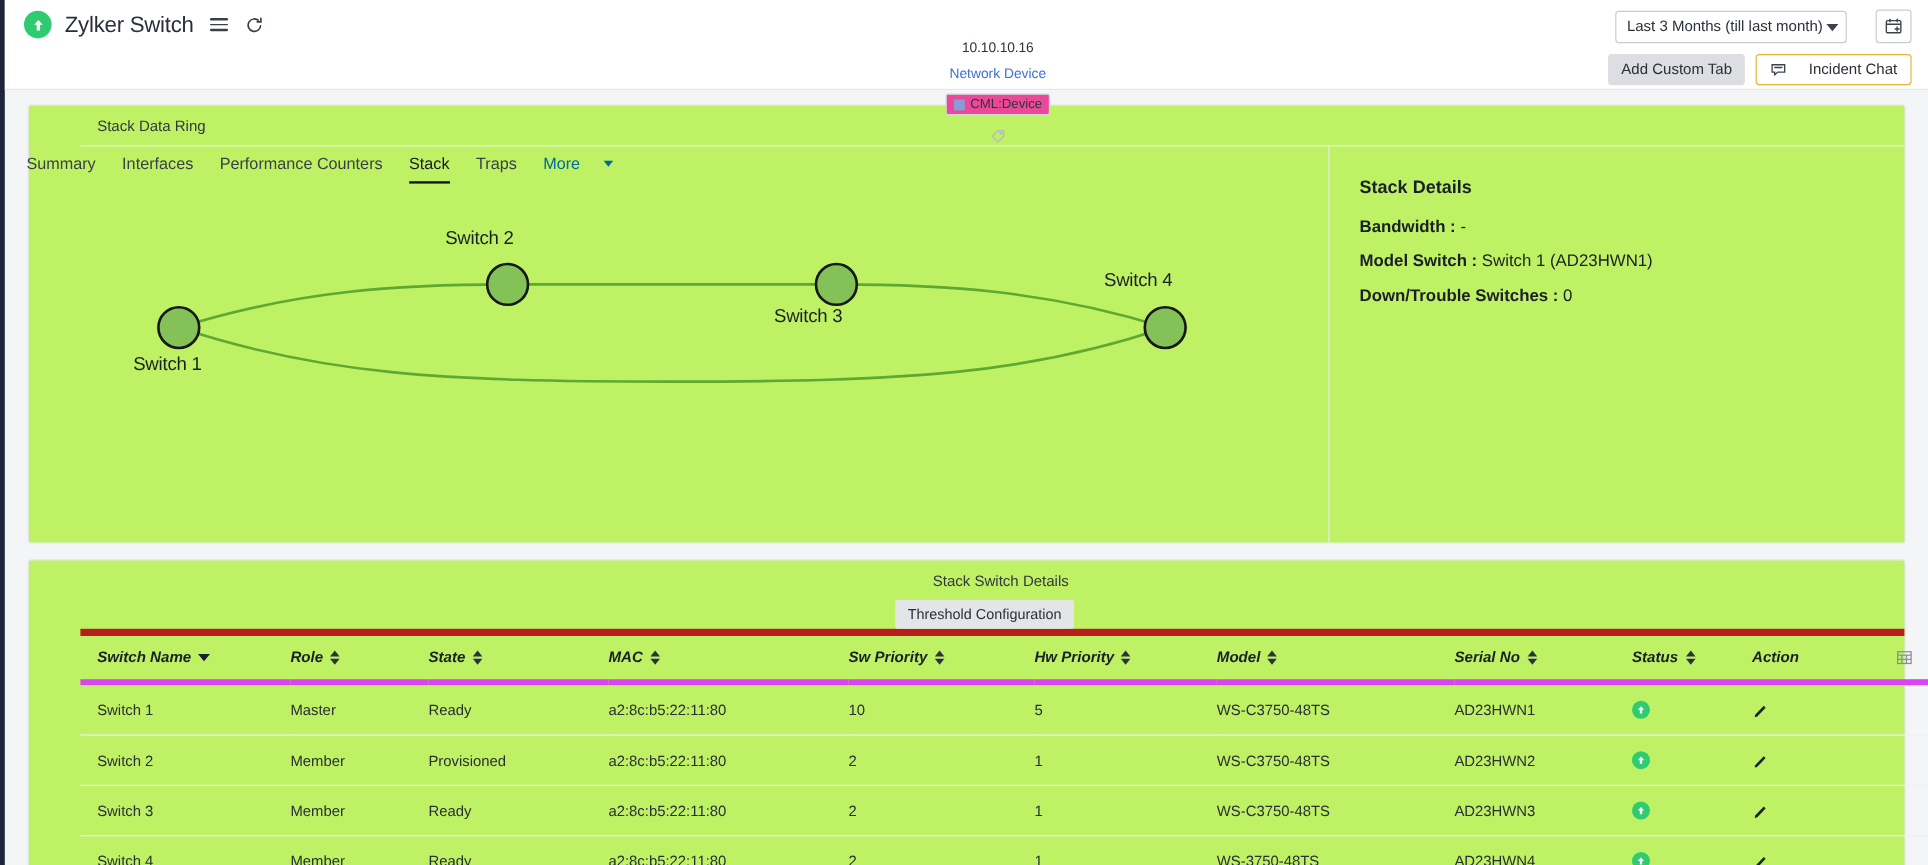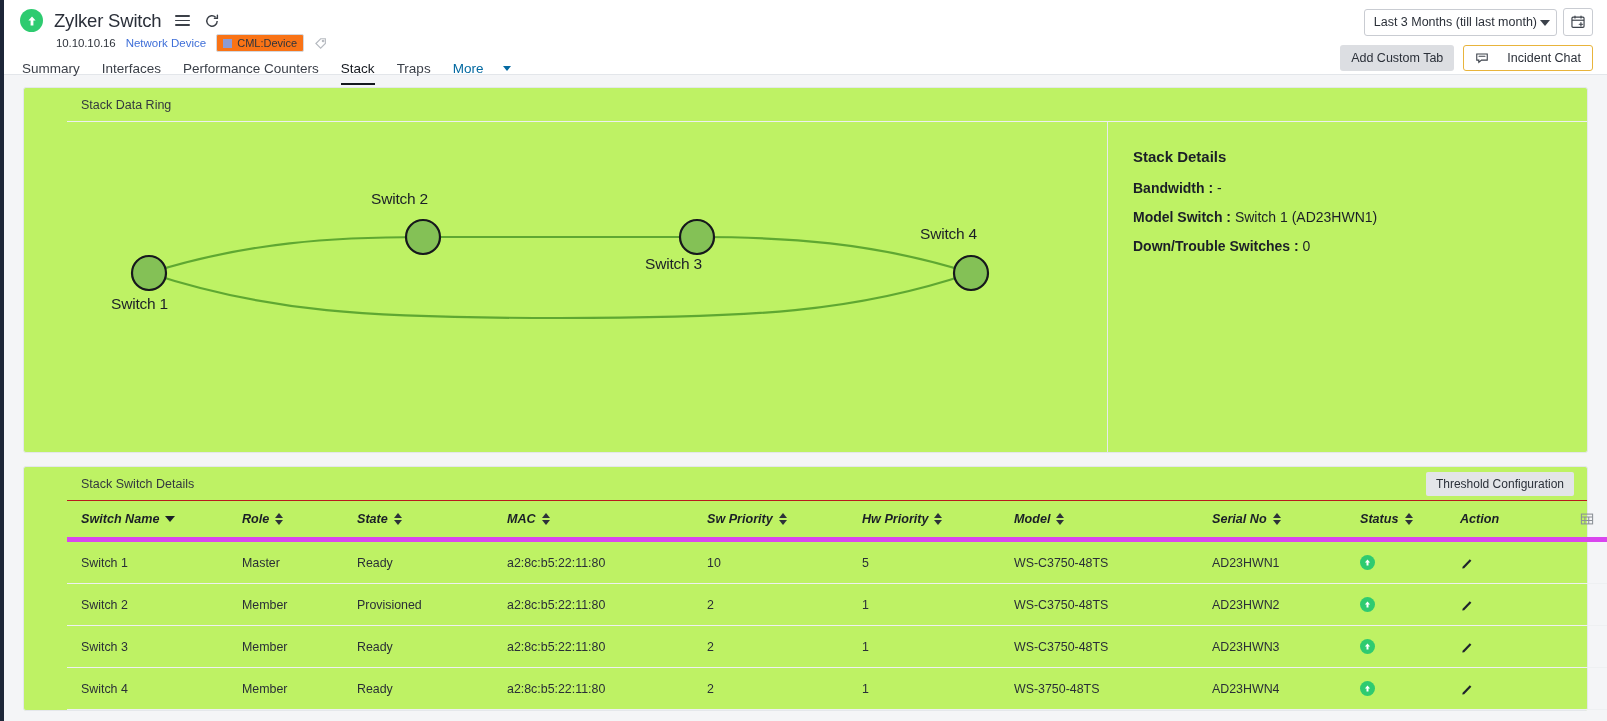--- a/index.html
+++ b/index.html
@@ -39,46 +39,46 @@
   }
   .hdr-icon-btn {
     margin-left: 12px; width: 18px; height: 18px;
     display: flex; align-items: center; justify-content: center;
     cursor: pointer; color: #4a4f58;
   }
   .hamburger { width: 15px; }
   .hamburger span { display:block; height:1.6px; background:#3b4048; margin:3px 0; border-radius:1px;}
   .sub-row {
     display: flex; align-items: center; gap: 10px;
-    padding-left: 52px; margin-top: 2px; font-size: 11.5px;
+    padding-left: 52px; margin-top: 2px; font-size: 11.5px; flex-direction: column;
   }
   .ip-text { color: #2f343c; letter-spacing: -0.1px; }
   .ndev-link { color: #3f6fd8; cursor: pointer; }
   .cml-chip {
     display: inline-flex; align-items: center; gap: 5px;
     border: 1px solid #d4d7dc; border-radius: 2px;
-    padding: 2px 6px; background: #f97316; color: #2f343c; font-size: 11px;
+    padding: 2px 6px; background: #ec4899; color: #2f343c; font-size: 11px;
   }
   .cml-swatch { width: 9px; height: 9px; background: #8c9bd4; display:inline-block; }
   .tag-icon { color: #b6bac0; display:flex; align-items:center; }
 
   .tabs {
     display: flex; align-items: flex-end; gap: 22px;
     padding-left: 18px; margin-top: 9px; font-size: 13.5px;
   }
   .tab {
     color: #3a3f48; padding-bottom: 7px; cursor: pointer; white-space: nowrap;
     border-bottom: 2.5px solid transparent;
   }
   .tab.active { color: #14181f; border-bottom-color: #14181f; }
   .tab.more { color: #0369a1; display: flex; align-items: center; gap: 20px; }
   .caret { width:0;height:0;border-left:4px solid transparent;border-right:4px solid transparent;border-top:5px solid currentColor;}
 
   .hdr-right { position: absolute; right: 14px; top: 8px; text-align: right; }
-  .hdr-right-row1 { display: flex; align-items: center; gap: 6px; justify-content: flex-end; }
+  .hdr-right-row1 { display: flex; align-items: center; gap: 24px; justify-content: flex-end; }
   .period-select {
     border: 1px solid #c9ccd2; border-radius: 3px; background: #fff;
     height: 27px; padding: 0 6px 0 9px; font-size: 12.5px; color: #2b3039;
     display: flex; align-items: center; gap: 3px; cursor: pointer; white-space: nowrap;
   }
   .sel-caret { width:0;height:0;border-left:5px solid transparent;border-right:5px solid transparent;border-top:6px solid #3c424b; margin-top:1px;}
   .cal-btn {
     width: 30px; height: 28px; border: 1px solid #c9ccd2; border-radius: 3px;
     background: #fff; display: flex; align-items: center; justify-content: center; cursor: pointer;
   }
@@ -96,21 +96,21 @@
 
   
   .body-area { padding: 12px 19px 0 19px; }
   .card {
     background: #bef264; border: 1px solid #e4e7eb; border-radius: 3px; padding-left: 43px;
   }
   .card-title {
     font-size: 12.5px; color: #33383f; padding: 10px 0 9px 14px;
     border-bottom: 1px solid #edeff1;
   }
-  .card-title-bar { display:flex; align-items:center; justify-content: space-between; border-bottom: 1px solid #b91c1c; }
+  .card-title-bar { display:flex; align-items:center; justify-content: space-between; border-bottom: 6px solid #b91c1c; flex-direction: column; }
   .card-title-bar .card-title { border-bottom: none; }
   .btn-threshold {
     background: #e3e5e8; color: #2b3039; border: none; border-radius: 2px;
     height: 24px; padding: 0 10px; font-size: 12px; margin-right: 13px;
     cursor: pointer; font-family: inherit; white-space: nowrap;
   }
 
   
   .ring-card { height: 330px; display: flex; }
   .ring-canvas { flex: 1 1 auto; position: relative; }

